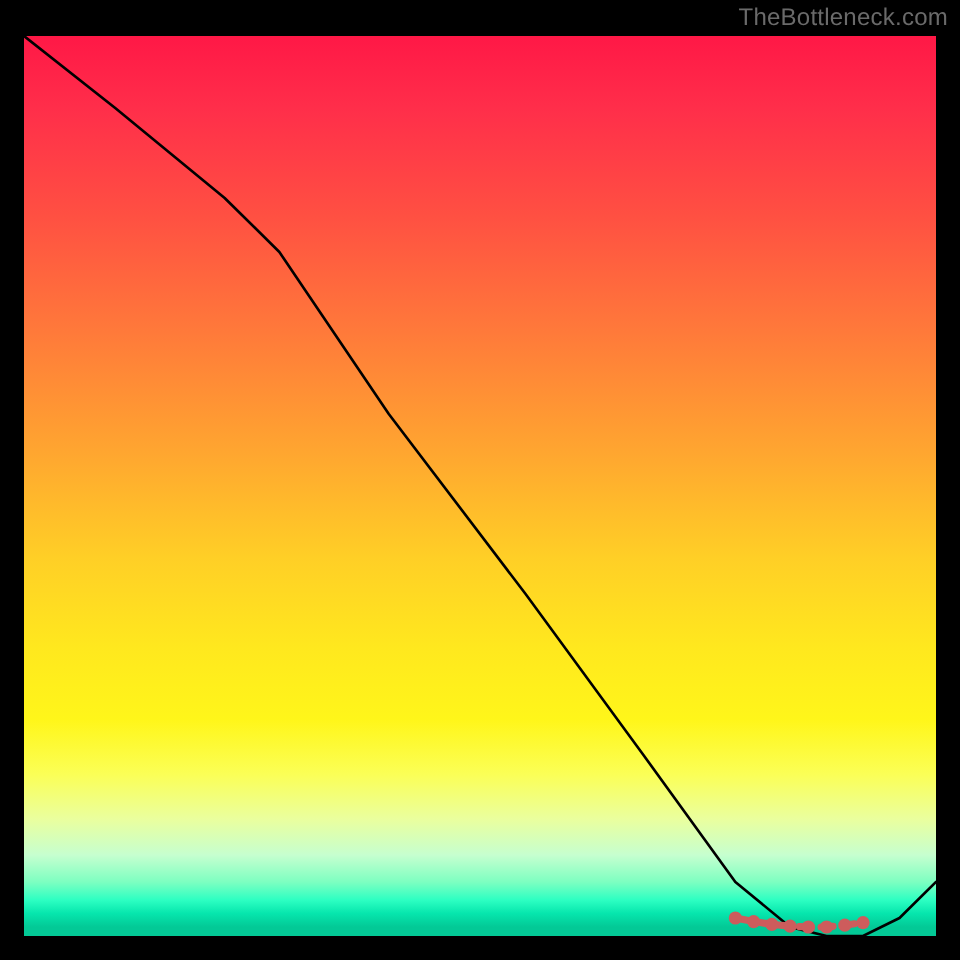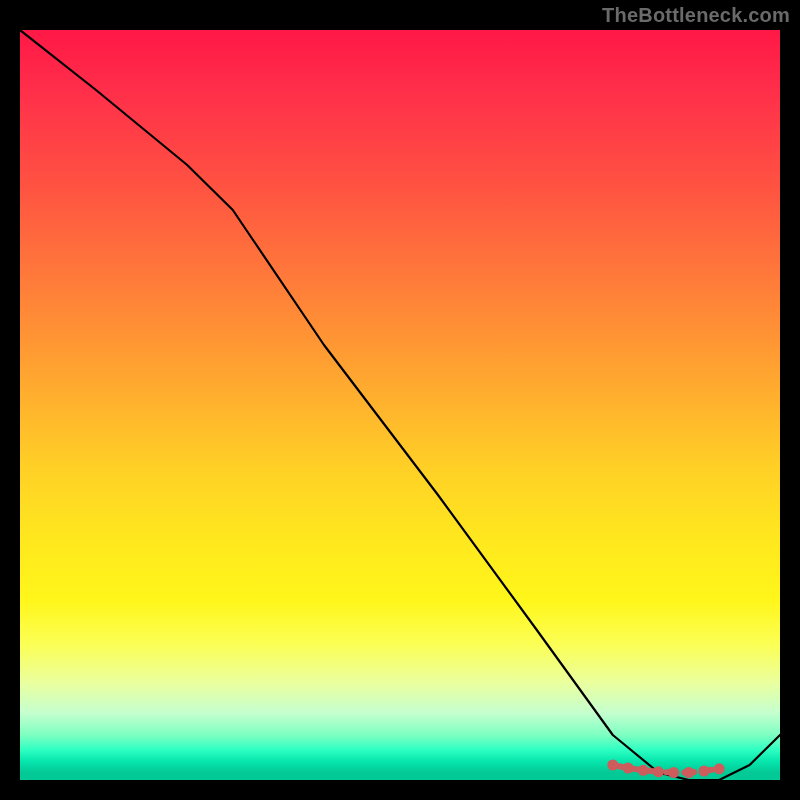--- a/index.html
+++ b/index.html
@@ -15,21 +15,21 @@
     position: relative;
     width: 800px;
     height: 800px;
     background: #000;
   }
   .watermark {
     position: absolute;
     top: 4px;
     right: 10px;
     font-size: 20px;
-    font-weight: 700;
+    font-weight: 400;
     color: #6a6a6a;
     z-index: 20;
     letter-spacing: 0.2px;
   }
   .plot-outer {
     position: absolute;
     left: 0;
     top: 0;
     width: 800px;
     height: 800px;

